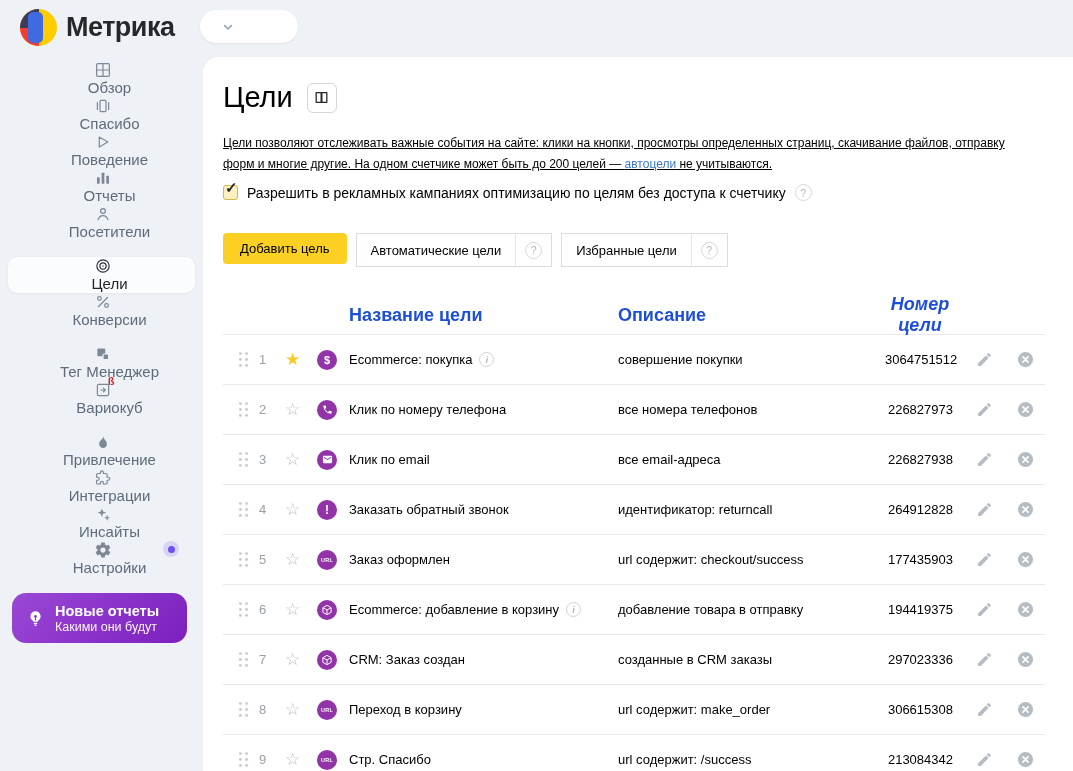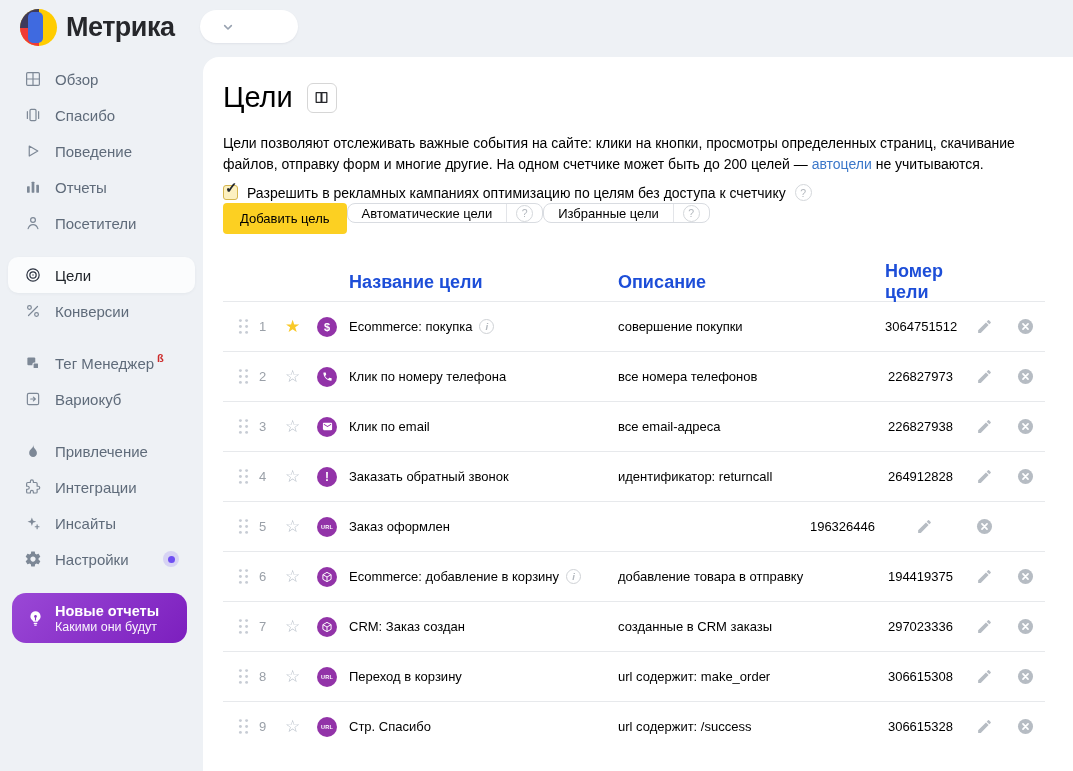--- a/index.html
+++ b/index.html
@@ -23,20 +23,21 @@
     background:#fff; border-radius:17px; box-shadow:0 1px 2px rgba(60,70,90,.08);
     display:flex; align-items:center; padding-left:20px; cursor:pointer;
   }
   
   .sidebar { position:absolute; left:0; top:57px; width:203px; bottom:0; padding-top:4px; }
   .side-group { margin-bottom:16px; }
   .side-item {
     display:flex; align-items:center; height:36px; margin:0 8px 0 8px;
     padding-left:16px; border-radius:10px; cursor:pointer; position:relative;
     color:#6b7685;
+    flex-direction:column;
   }
   .side-item .side-icon { width:18px; height:18px; margin-right:13px; display:flex; align-items:center; justify-content:center; color:#7d8896; flex:none; }
   .side-item .side-label { font-size:15px; color:#5f6b7a; white-space:nowrap; }
   .side-item.active { background:#fbfcfd; box-shadow:0 1px 3px rgba(70,80,100,.06); }
   .side-item.active .side-label { color:#21252b; }
   .side-item.active .side-icon { color:#2b3240; }
   .beta-badge { font-size:11px; font-weight:700; color:#cc2a2a; margin-left:3px; position:relative; top:-5px; }
   .dot-wrap { position:absolute; right:16px; width:16px; height:16px; border-radius:50%; background:rgba(111,79,242,.18); display:flex; align-items:center; justify-content:center; }
   .dot-wrap i { width:7px; height:7px; border-radius:50%; background:#6f4ff2; }
   .side-banner {
@@ -52,46 +53,46 @@
     position:absolute; left:203px; top:57px; right:0; bottom:-2px;
     background:#fff; border-top-left-radius:16px;
     padding:24px 28px 0 20px;
   }
   .title-row { display:flex; align-items:center; gap:14px; }
   .page-title { font-size:29px; font-weight:500; color:#000; }
   .book-btn {
     width:30px; height:30px; border:1px solid #d6d6d6; border-radius:6px; background:#fff;
     display:flex; align-items:center; justify-content:center; cursor:pointer;
   }
-  .descr { margin-top:19px; max-width:812px; font-size:14px; line-height:21px; color:#000; }
+  .descr { margin-top:19px; max-width:812px; font-size:12px; line-height:21px; color:#000;text-decoration:underline; }
   .descr a { color:#3b77c9; text-decoration:none; cursor:pointer; }
   .check-row { margin-top:9px; display:flex; align-items:center; gap:9px; font-size:14px; color:#000; cursor:pointer; }
   .checkbox { width:15px; height:15px; border:1px solid #d5b64f; background:#fcf0c0; border-radius:3px; position:relative; flex:none; }
   .checkbox .mark { position:absolute; left:1px; top:-7px; font-size:15px; font-weight:700; color:#22262c; }
   .q-circle {
     width:17px; height:17px; border:1px solid #d4d7db; border-radius:50%;
     color:#b2b7bd; font-size:10.5px; display:inline-flex; align-items:center; justify-content:center; flex:none;
   }
-  .btn-row { margin-top:2px; display:flex; }
+  .btn-row { margin-top:32px; display:flex; gap:9px; }
   .btn-yellow {
     height:31px; padding:0 17px; background:#fcd022; border:none; border-radius:4px;
     font-family:inherit; font-size:13px; color:#000; cursor:pointer;
   }
-  .btn-split { display:flex; align-items:stretch; height:20px; background:#fff; border:1px solid #d9dce1; border-radius:8px; cursor:pointer; }
+  .btn-split { display:flex; align-items:stretch; height:34px; background:#fff; border:1px solid #d9dce1; border-radius:0; cursor:pointer; }
   .btn-split .lbl { display:flex; align-items:center; padding:0 14px; font-size:13px; color:#000; }
   .btn-split .q-part { display:flex; align-items:center; padding:0 9px; border-left:1px solid #e3e5e9; }
   
   .goals-table { margin-top:27px; }
   .t-grid {
     display:grid;
     grid-template-columns:22px 26px 32px 32px 269px 1fr 78px 42px 40px;
     align-items:center; padding-left:14px;
   }
   .t-head { height:40px; font-size:18px; font-weight:700; color:#1d4ed8; }
-  .t-head .h-num { text-align:left; padding-right:8px; }
+  .t-head .h-num { text-align:center; padding-right:8px;font-style:italic; }
   .t-row { height:50px; border-top:1px solid #e7e9ec; font-size:13px; }
   .drag { display:flex; align-items:center; cursor:grab; }
   .rnum { color:#9aa0a8; }
   .star { font-size:17px; color:#b7bfc9; cursor:pointer; line-height:1; }
   .star.filled { color:#f9c928; }
   .gicon { width:20px; height:20px; border-radius:50%; background:#9233a8; color:#fff; display:flex; align-items:center; justify-content:center; }
   .gicon .txt { font-weight:700; }
   .gicon .txt.dollar { font-size:11px; }
   .gicon .txt.bang { font-size:12px; }
   .gicon .txt.url { font-size:5.5px; letter-spacing:.2px; }
@@ -475,21 +476,22 @@
             </svg>
           </span>
           <span class="rnum">5</span>
           <span class="star">☆</span>
           <span class="gicon">
             <span class="txt url">URL</span>
           </span>
           <span class="gname">
             <span>Заказ оформлен</span>
           </span>
-          <span class="gnum">196326446</span>
+          <span class="gdesc">url содержит: checkout/success</span>
+          <span class="gnum">177435903</span>
           <span class="edit-btn">
             <svg width="17" height="17" viewBox="0 0 24 24" fill="#b6bcc3">
               <path d="M3 17.25V21h3.75L17.81 9.94l-3.75-3.75L3 17.25zM20.71 7.04c.39-.39.39-1.02 0-1.41l-2.34-2.34a.9959.9959 0 0 0-1.41 0l-1.83 1.83 3.75 3.75 1.83-1.83z"></path>
             </svg>
           </span>
           <span class="del-btn">
             <svg width="19" height="19" viewBox="0 0 24 24">
               <circle cx="12" cy="12" r="9.5" fill="#b6bcc3"></circle>
               <path d="M8.8 8.8l6.4 6.4M15.2 8.8l-6.4 6.4" stroke="#fff" stroke-width="2.2" stroke-linecap="round"></path>
             </svg>
@@ -614,21 +616,21 @@
           </span>
           <span class="rnum">9</span>
           <span class="star">☆</span>
           <span class="gicon">
             <span class="txt url">URL</span>
           </span>
           <span class="gname">
             <span>Стр. Спасибо</span>
           </span>
           <span class="gdesc">url содержит: /success</span>
-          <span class="gnum">306615328</span>
+          <span class="gnum">213084342</span>
           <span class="edit-btn">
             <svg width="17" height="17" viewBox="0 0 24 24" fill="#b6bcc3">
               <path d="M3 17.25V21h3.75L17.81 9.94l-3.75-3.75L3 17.25zM20.71 7.04c.39-.39.39-1.02 0-1.41l-2.34-2.34a.9959.9959 0 0 0-1.41 0l-1.83 1.83 3.75 3.75 1.83-1.83z"></path>
             </svg>
           </span>
           <span class="del-btn">
             <svg width="19" height="19" viewBox="0 0 24 24">
               <circle cx="12" cy="12" r="9.5" fill="#b6bcc3"></circle>
               <path d="M8.8 8.8l6.4 6.4M15.2 8.8l-6.4 6.4" stroke="#fff" stroke-width="2.2" stroke-linecap="round"></path>
             </svg>

